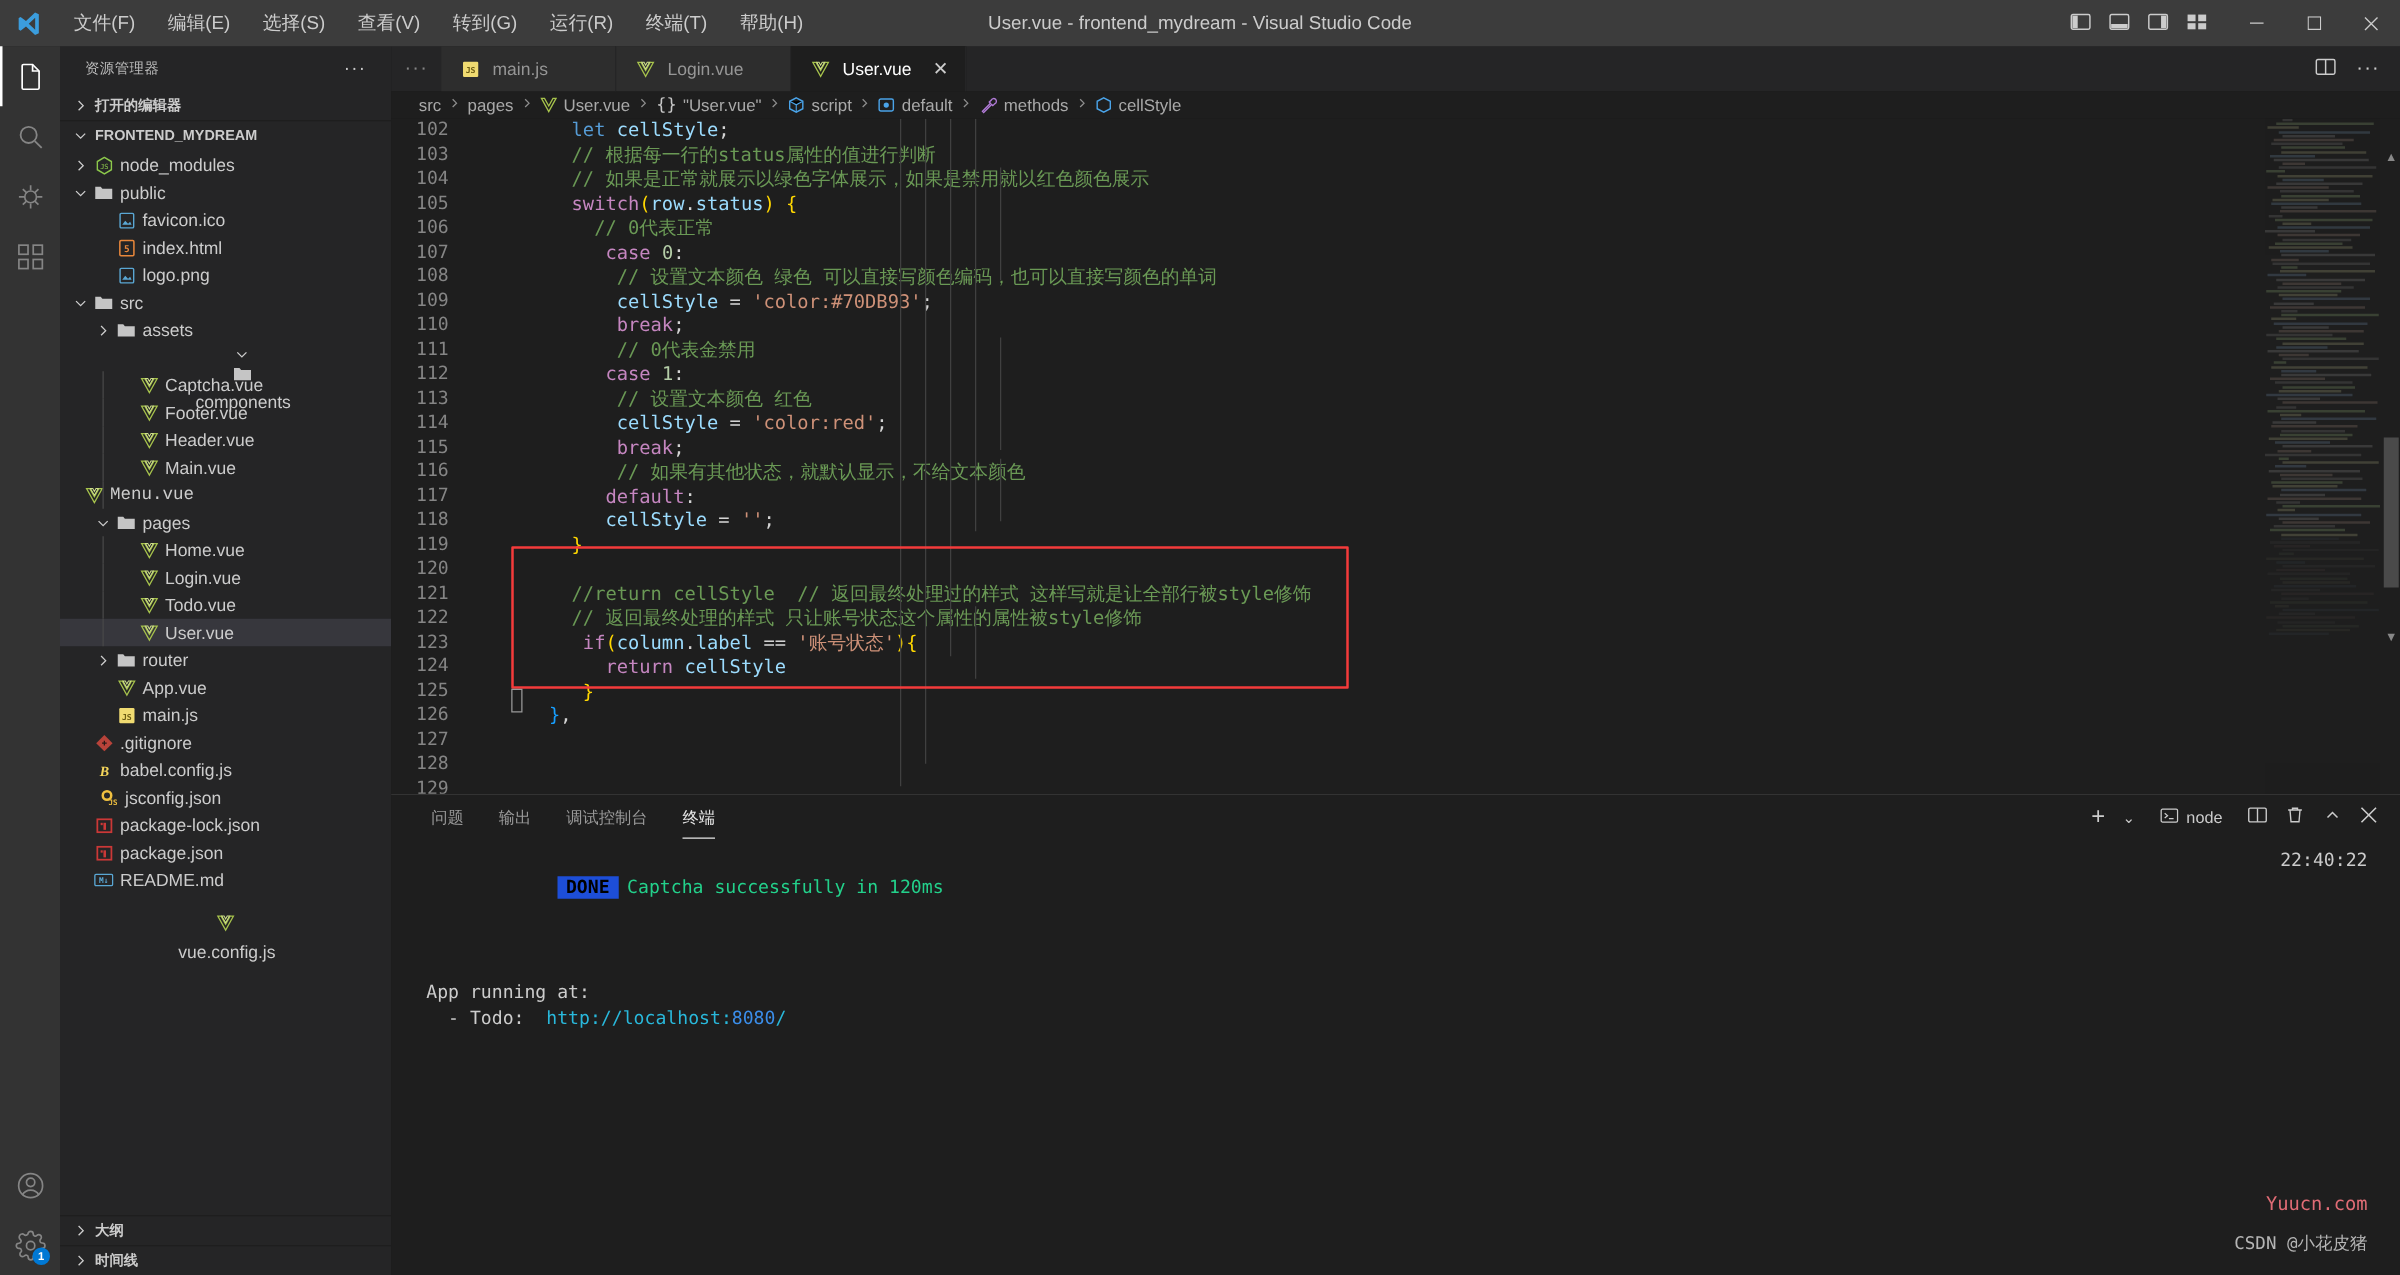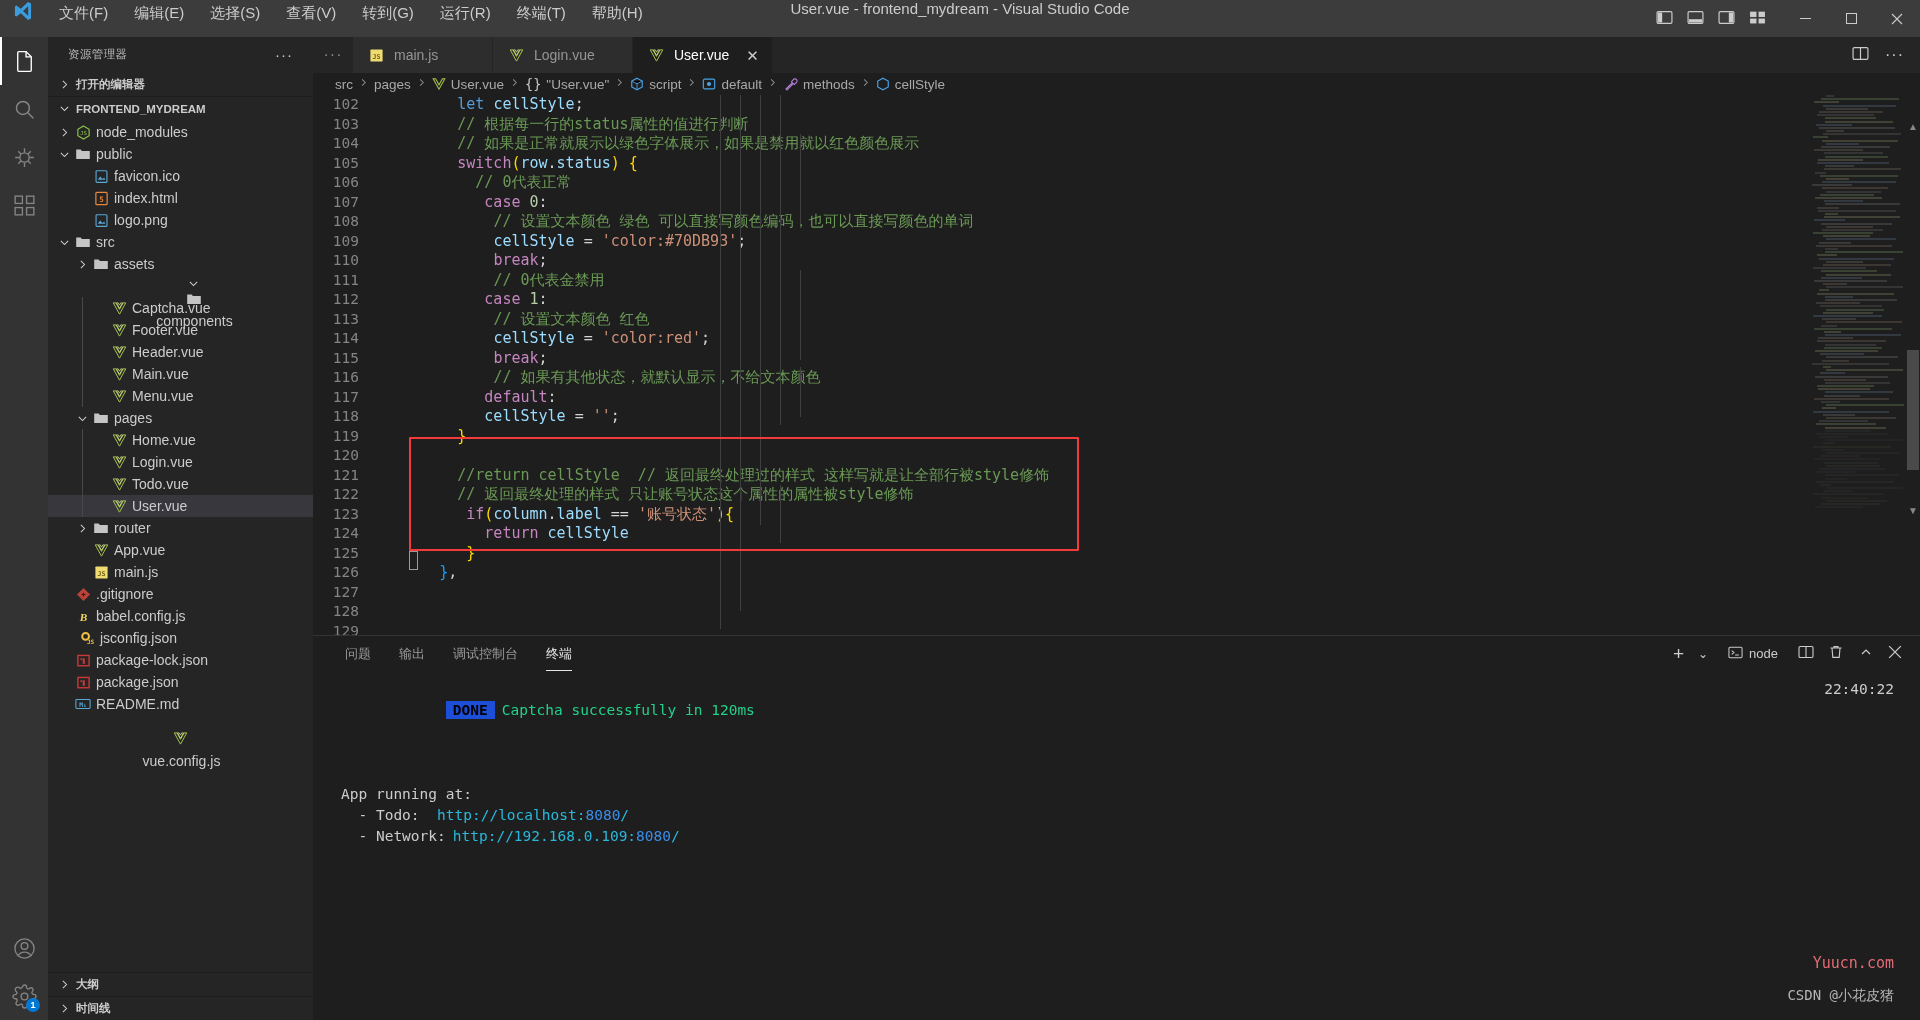--- a/index.html
+++ b/index.html
@@ -8,21 +8,21 @@
     background:#1e1e1e;
     font-family:"Liberation Sans","DejaVu Sans",sans-serif;
     color:#cccccc;
     font-size:14px;
     -webkit-font-smoothing:antialiased;
   }
   .app { display:flex; flex-direction:column; width:1920px; height:1020px; }
 
   
   .titlebar {
-    height:37px; background:#3c3c3c; display:flex; align-items:flex-start;
+    height:37px; background:#3c3c3c; display:flex; align-items:center;
     flex:0 0 37px; position:relative; color:#cccccc;
   }
   .vscode-logo { width:46px; display:flex; align-items:center; justify-content:center; }
   .menu { display:flex; align-items:center; gap:0px; }
   .menu-item { padding:4px 13px; font-size:15px; color:#cccccc; cursor:default; white-space:nowrap; }
   .title-center {
     position:absolute; left:0; right:0; text-align:center; font-size:15px;
     color:#cccccc; pointer-events:none;
   }
   .title-right { margin-left:auto; display:flex; align-items:center; height:37px; }
@@ -458,21 +458,21 @@
             <span class="indent-guide" style="left: 34px;"></span>
             <span class="chev"></span>
             <span class="ficon">
               <svg width="15" height="15" viewBox="0 0 24 24">
                 <path d="M2 3h4.2L12 13.4 17.8 3H22L12 21 2 3z" fill="none" stroke="#a6c24c" stroke-width="1.6"></path>
                 <path d="M7 3h3l2 3.6L14 3h3l-5 8.6L7 3z" fill="none" stroke="#cfe08a" stroke-width="1.3"></path>
               </svg>
             </span>
             <span class="rowlabel">Main.vue</span>
           </div>
-          <div class="row" style="padding-left: 44px;">
+          <div class="row" style=" font-family: Liberation Mono, monospace;">
             <span class="indent-guide" style="left: 34px;"></span>
             <span class="chev"></span>
             <span class="ficon">
               <svg width="15" height="15" viewBox="0 0 24 24">
                 <path d="M2 3h4.2L12 13.4 17.8 3H22L12 21 2 3z" fill="none" stroke="#a6c24c" stroke-width="1.6"></path>
                 <path d="M7 3h3l2 3.6L14 3h3l-5 8.6L7 3z" fill="none" stroke="#cfe08a" stroke-width="1.3"></path>
               </svg>
             </span>
             <span class="rowlabel">Menu.vue</span>
           </div>
@@ -991,21 +991,20 @@
         </div>
         <div class="panel-body">
           <div class="t-time">22:40:22</div>
           <div class="tline">
             <span class="done-badge">DONE</span><span class="t-green" style="padding-left:7px;">Captcha successfully in 120ms</span>
           </div>
           <div class="tline">&nbsp;</div>
           <div class="tline">&nbsp;</div>
           <div class="tline">App running at:</div>
           <div class="tline"><span>  - Todo:  </span><span class="t-cyan">http://localhost:</span><span class="t-blue">8080</span><span class="t-cyan">/</span></div>
-          <div class="tline"><span>  - Network:</span><span class="t-cyan" style="padding-left:7px;">http://192.168.0.109:</span><span class="t-blue">8080</span><span class="t-cyan">/</span></div>
           <div class="watermark" style="bottom:46px;">Yuucn.com</div>
           <div class="watermark2" style="bottom:14px;">CSDN @小花皮猪</div>
         </div>
       </div>
 
     </div>
   </div>
 </div>
 
 </body></html>

